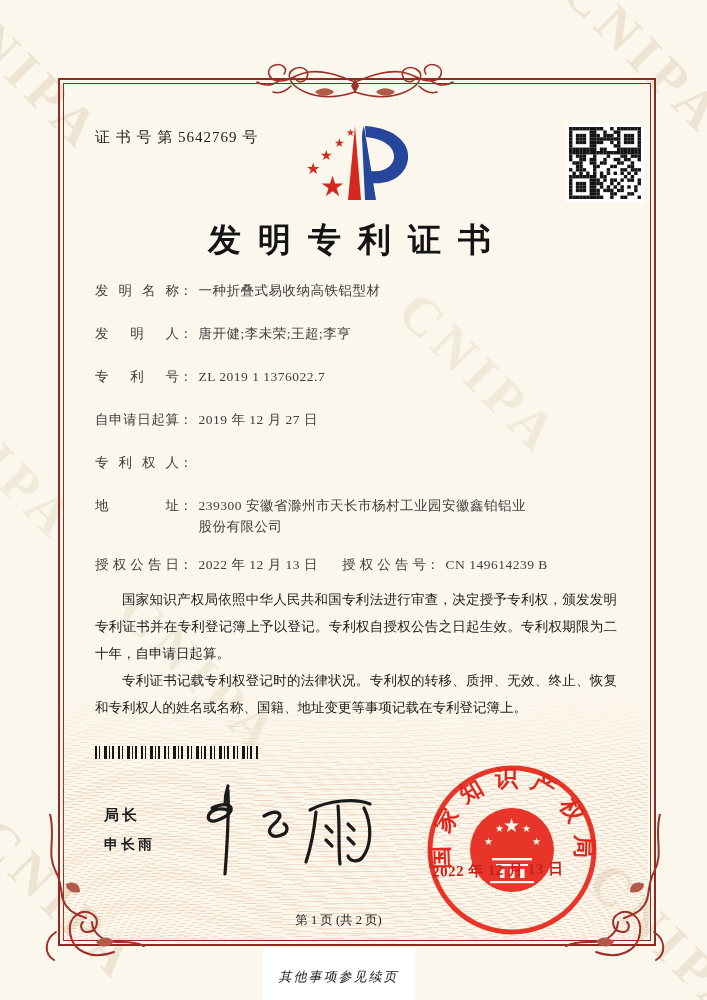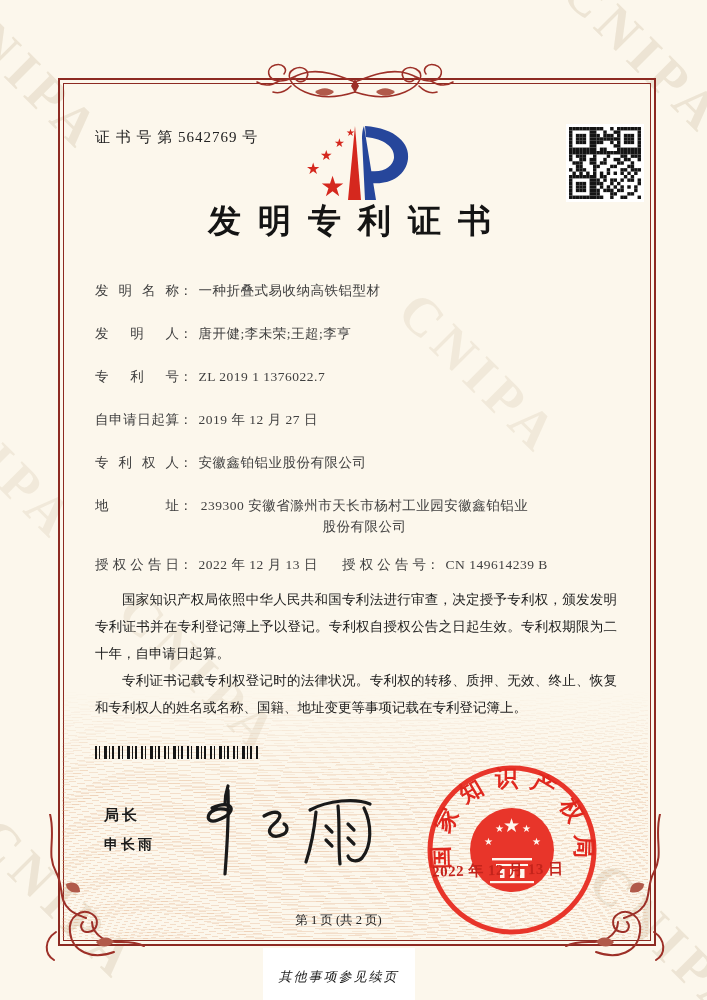--- a/index.html
+++ b/index.html
@@ -23,30 +23,30 @@
       repeating-radial-gradient(140% 85% at 15% -50%, rgba(222,163,118,0) 0 5px, rgba(222,163,118,0.18) 5px 7px, rgba(222,163,118,0) 7px 12px);
     -webkit-mask-image:linear-gradient(180deg,transparent 0,#000 40%);
     mask-image:linear-gradient(180deg,transparent 0,#000 40%);}
 
   .ornament{position:absolute;z-index:4;}
 
   
   .cert-no{position:absolute;z-index:3;left:95px;top:128px;font-size:15px;color:#222;letter-spacing:1px;}
   .logo{position:absolute;z-index:3;left:296px;top:112px;}
   .qr{position:absolute;z-index:3;left:566px;top:124px;}
-  .title{position:absolute;z-index:3;left:0;right:8px;top:199px;margin:0;text-align:center;
+  .title{position:absolute;z-index:3;left:0;right:8px;top:218px;margin:0;text-align:center;
          font-size:33px;font-weight:700;color:#141414;letter-spacing:17px;text-indent:17px;}
 
   
   .fields{position:absolute;z-index:3;left:95px;top:280px;width:528px;font-size:13.5px;color:#404040;}
   .frow{display:flex;align-items:flex-start;line-height:21px;margin-bottom:22px;}
   .frow.addr{margin-bottom:17px;}
   .flabel{display:inline-block;width:84px;text-align:justify;text-align-last:justify;flex:none;}
   .fcolon{flex:none;margin-right:6px;}
-  .fval{letter-spacing:0.5px;text-align:center;}
+  .fval{letter-spacing:0.5px;}
   .fval.wrap{max-width:332px;}
   .fgroup{display:flex;align-items:flex-start;}
   .fgroup.first{width:247px;flex:none;}
 
   
   .paras{position:absolute;z-index:3;left:95px;top:586px;width:522px;}
   .paras p{margin:0;font-size:13.5px;line-height:27px;color:#1b1b1b;text-align:justify;
            text-indent:2em;font-family:"Liberation Serif","DejaVu Serif",serif;}
 
   
@@ -426,21 +426,20 @@
         <span class="fval">ZL 2019 1 1376022.7</span>
     </div>
     <div class="frow">
       <span class="flabel">自申请日起算</span>
         <span class="fcolon">：</span>
         <span class="fval">2019 年 12 月 27 日</span>
     </div>
     <div class="frow">
       <span class="flabel">专利权人</span>
         <span class="fcolon">：</span>
-        <span class="fval">安徽鑫铂铝业股份有限公司</span>
     </div>
     <div class="frow addr">
       <span class="flabel">地址</span>
         <span class="fcolon">：</span>
         <span class="fval wrap">239300  安徽省滁州市天长市杨村工业园安徽鑫铂铝业股份有限公司</span>
     </div>
     <div class="frow">
       <div class="fgroup first">
         <span class="flabel">授权公告日</span>
           <span class="fcolon">：</span>

